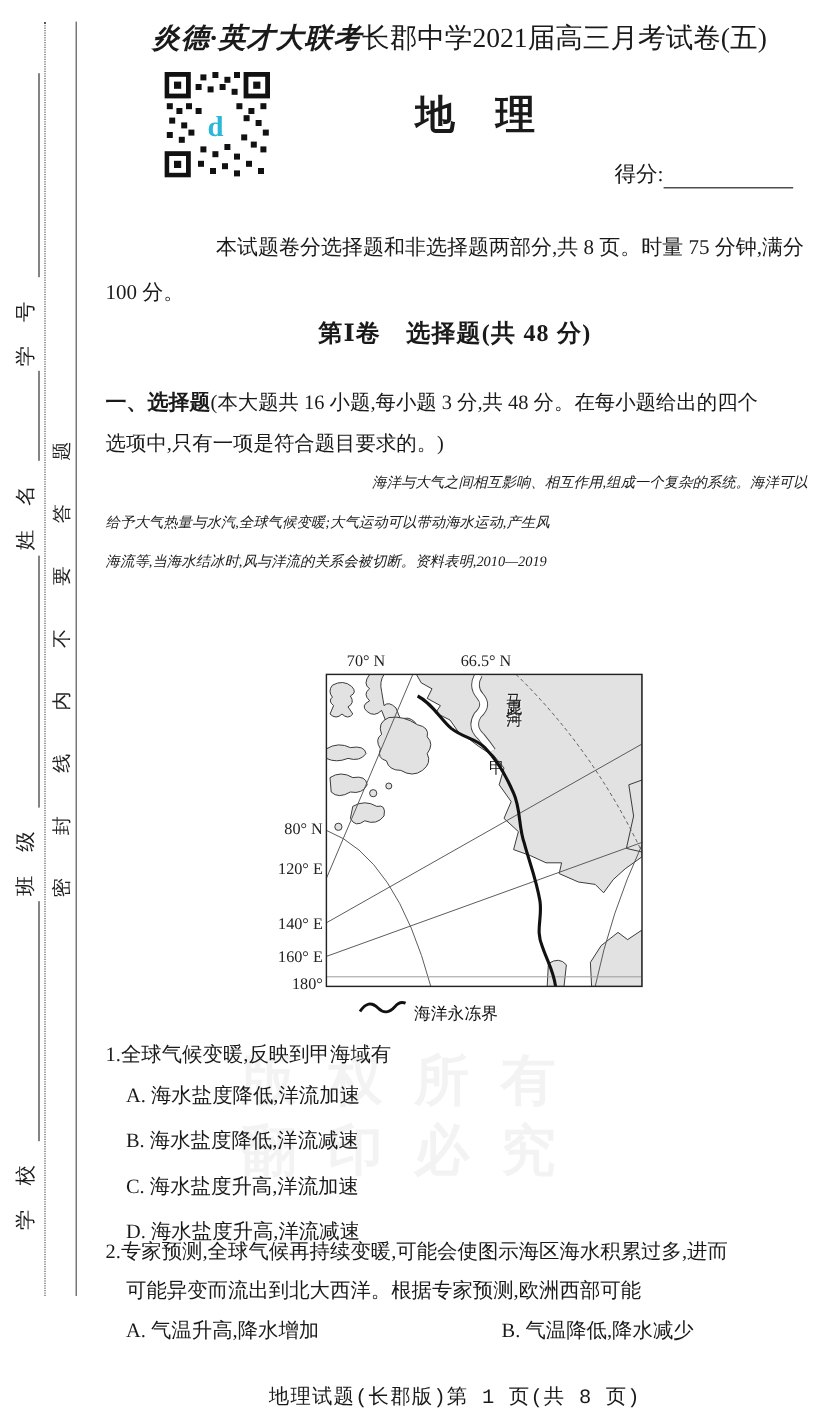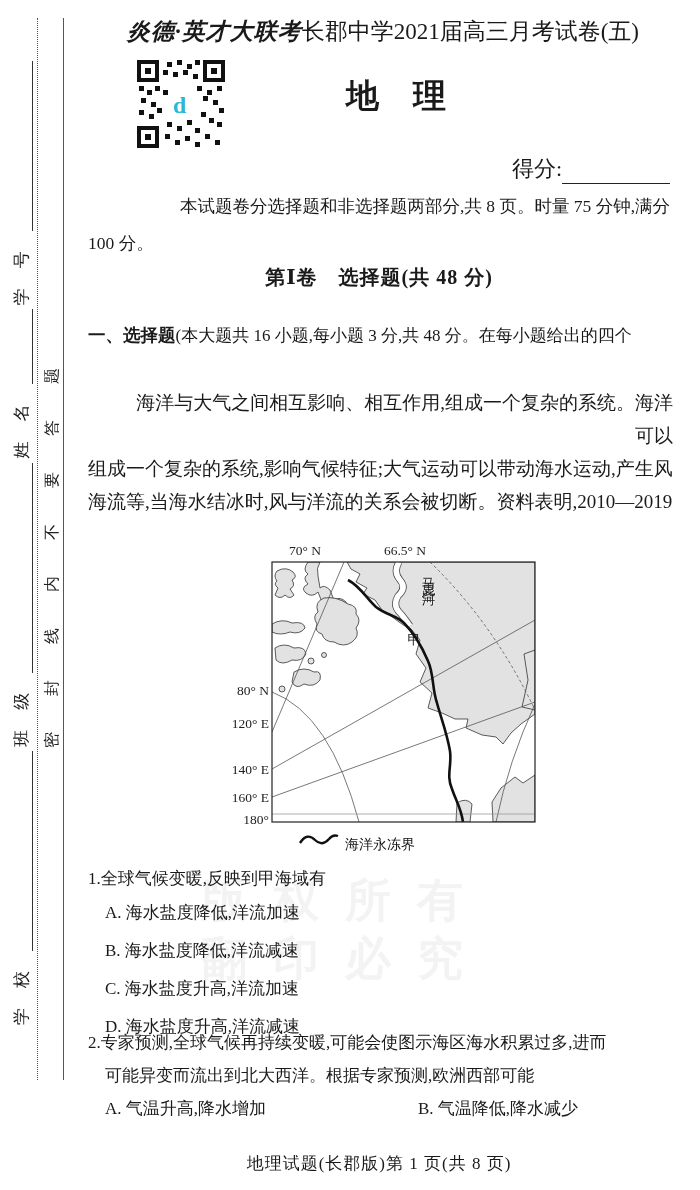--- a/index.html
+++ b/index.html
@@ -25,43 +25,43 @@
   .seal-text{
     left:42px;top:748px;width:430px;height:24px;
     transform:rotate(-90deg);transform-origin:0 0;
     font-size:16px;letter-spacing:36px;white-space:nowrap;color:#222;
   }
 
   
   .exam-header{left:88px;top:16px;width:590px;font-size:23px;white-space:nowrap;text-align:center;}
   .exam-header .series{font-weight:bold;font-style:italic;letter-spacing:1px;}
   .subject-title{left:306px;top:74px;font-size:33px;font-weight:bold;letter-spacing:34px;white-space:nowrap;margin-left:40px;}
-  .score-row{left:512px;top:154px;font-size:22px;}
+  .score-row{left:512px;top:133px;font-size:18px;}
   .score-line{display:inline-block;width:108px;border-bottom:1px solid #222;height:1.05em;vertical-align:bottom;}
 
   
   .intro{left:88px;top:188px;width:582px;font-size:17.5px;line-height:37px;}
   .indent{text-indent:35px;text-align:right;}
   .section-title{left:88px;top:264px;width:582px;text-align:center;font-size:20px;font-weight:bold;letter-spacing:1px;}
   .instruction{left:88px;top:318px;width:585px;font-size:17px;line-height:34px;}
   .instruction .bold{font-weight:bold;font-size:17.5px;}
-  .passage{left:88px;top:386px;width:585px;font-size:19px;line-height:33px;}
+  .passage{left:88px;top:386px;width:585px;font-size:12px;line-height:33px;font-style:italic;}
 
   
   .q1{left:88px;top:864px;width:585px;font-size:17px;}
   .q1 .stem{line-height:30px;}
   .q1 .opt{padding-left:17px;line-height:38px;}
   .q2{left:88px;top:1026px;width:590px;font-size:17px;}
   .q2 .stemline{line-height:33px;}
   .q2 .hang{padding-left:17px;}
   .optrow{position:relative;height:34px;line-height:34px;}
   .optrow .oA{position:absolute;left:17px;}
   .optrow .oB{position:absolute;left:330px;}
 
-  .footer{left:88px;top:1152px;width:582px;text-align:center;font-size:17px;letter-spacing:1px;}
+  .footer{left:88px;top:1152px;width:582px;text-align:center;font-size:17px;letter-spacing:1px;font-family:Liberation Mono, monospace;}
 
   
   .watermark{left:150px;top:872px;width:390px;text-align:center;opacity:0.06;pointer-events:none;}
   .watermark div{font-size:46px;font-weight:bold;letter-spacing:26px;line-height:58px;color:#444;}
 
   
   .map-wrap{left:225px;top:540px;width:320px;height:325px;}
   .river-label{
     left:419px;top:567px;height:102px;
     writing-mode:vertical-rl;font-size:13.5px;letter-spacing:5px;color:#222;
@@ -153,25 +153,26 @@
 
 <div class="abs intro">
   <div class="indent">本试题卷分选择题和非选择题两部分,共 8 页。时量 75 分钟,满分</div>
   <div>100 分。</div>
 </div>
 
 <div class="abs section-title">第Ⅰ卷　选择题(共 48 分)</div>
 
 <div class="abs instruction">
   <div class="nowrap"><span class="bold">一、选择题</span><span>(本大题共 16 小题,每小题 3 分,共 48 分。在每小题给出的四个</span></div>
+  <div>选项中,只有一项是符合题目要求的。)</div>
 </div>
 
 <div class="abs passage">
   <div class="indent">海洋与大气之间相互影响、相互作用,组成一个复杂的系统。海洋可以</div>
-  <div>组成一个复杂的系统,影响气候特征;大气运动可以带动海水运动,产生风</div>
+  <div>给予大气热量与水汽,全球气候变暖;大气运动可以带动海水运动,产生风</div>
   <div>海流等,当海水结冰时,风与洋流的关系会被切断。资料表明,2010—2019</div>
 </div>
 
 <div class="abs map-wrap">
   <svg width="320" height="325" viewBox="0 0 320 325">
     <defs>
         <clipPath id="mapclip">
           <rect x="0" y="0" width="263" height="260"></rect>
         </clipPath>
       </defs>

